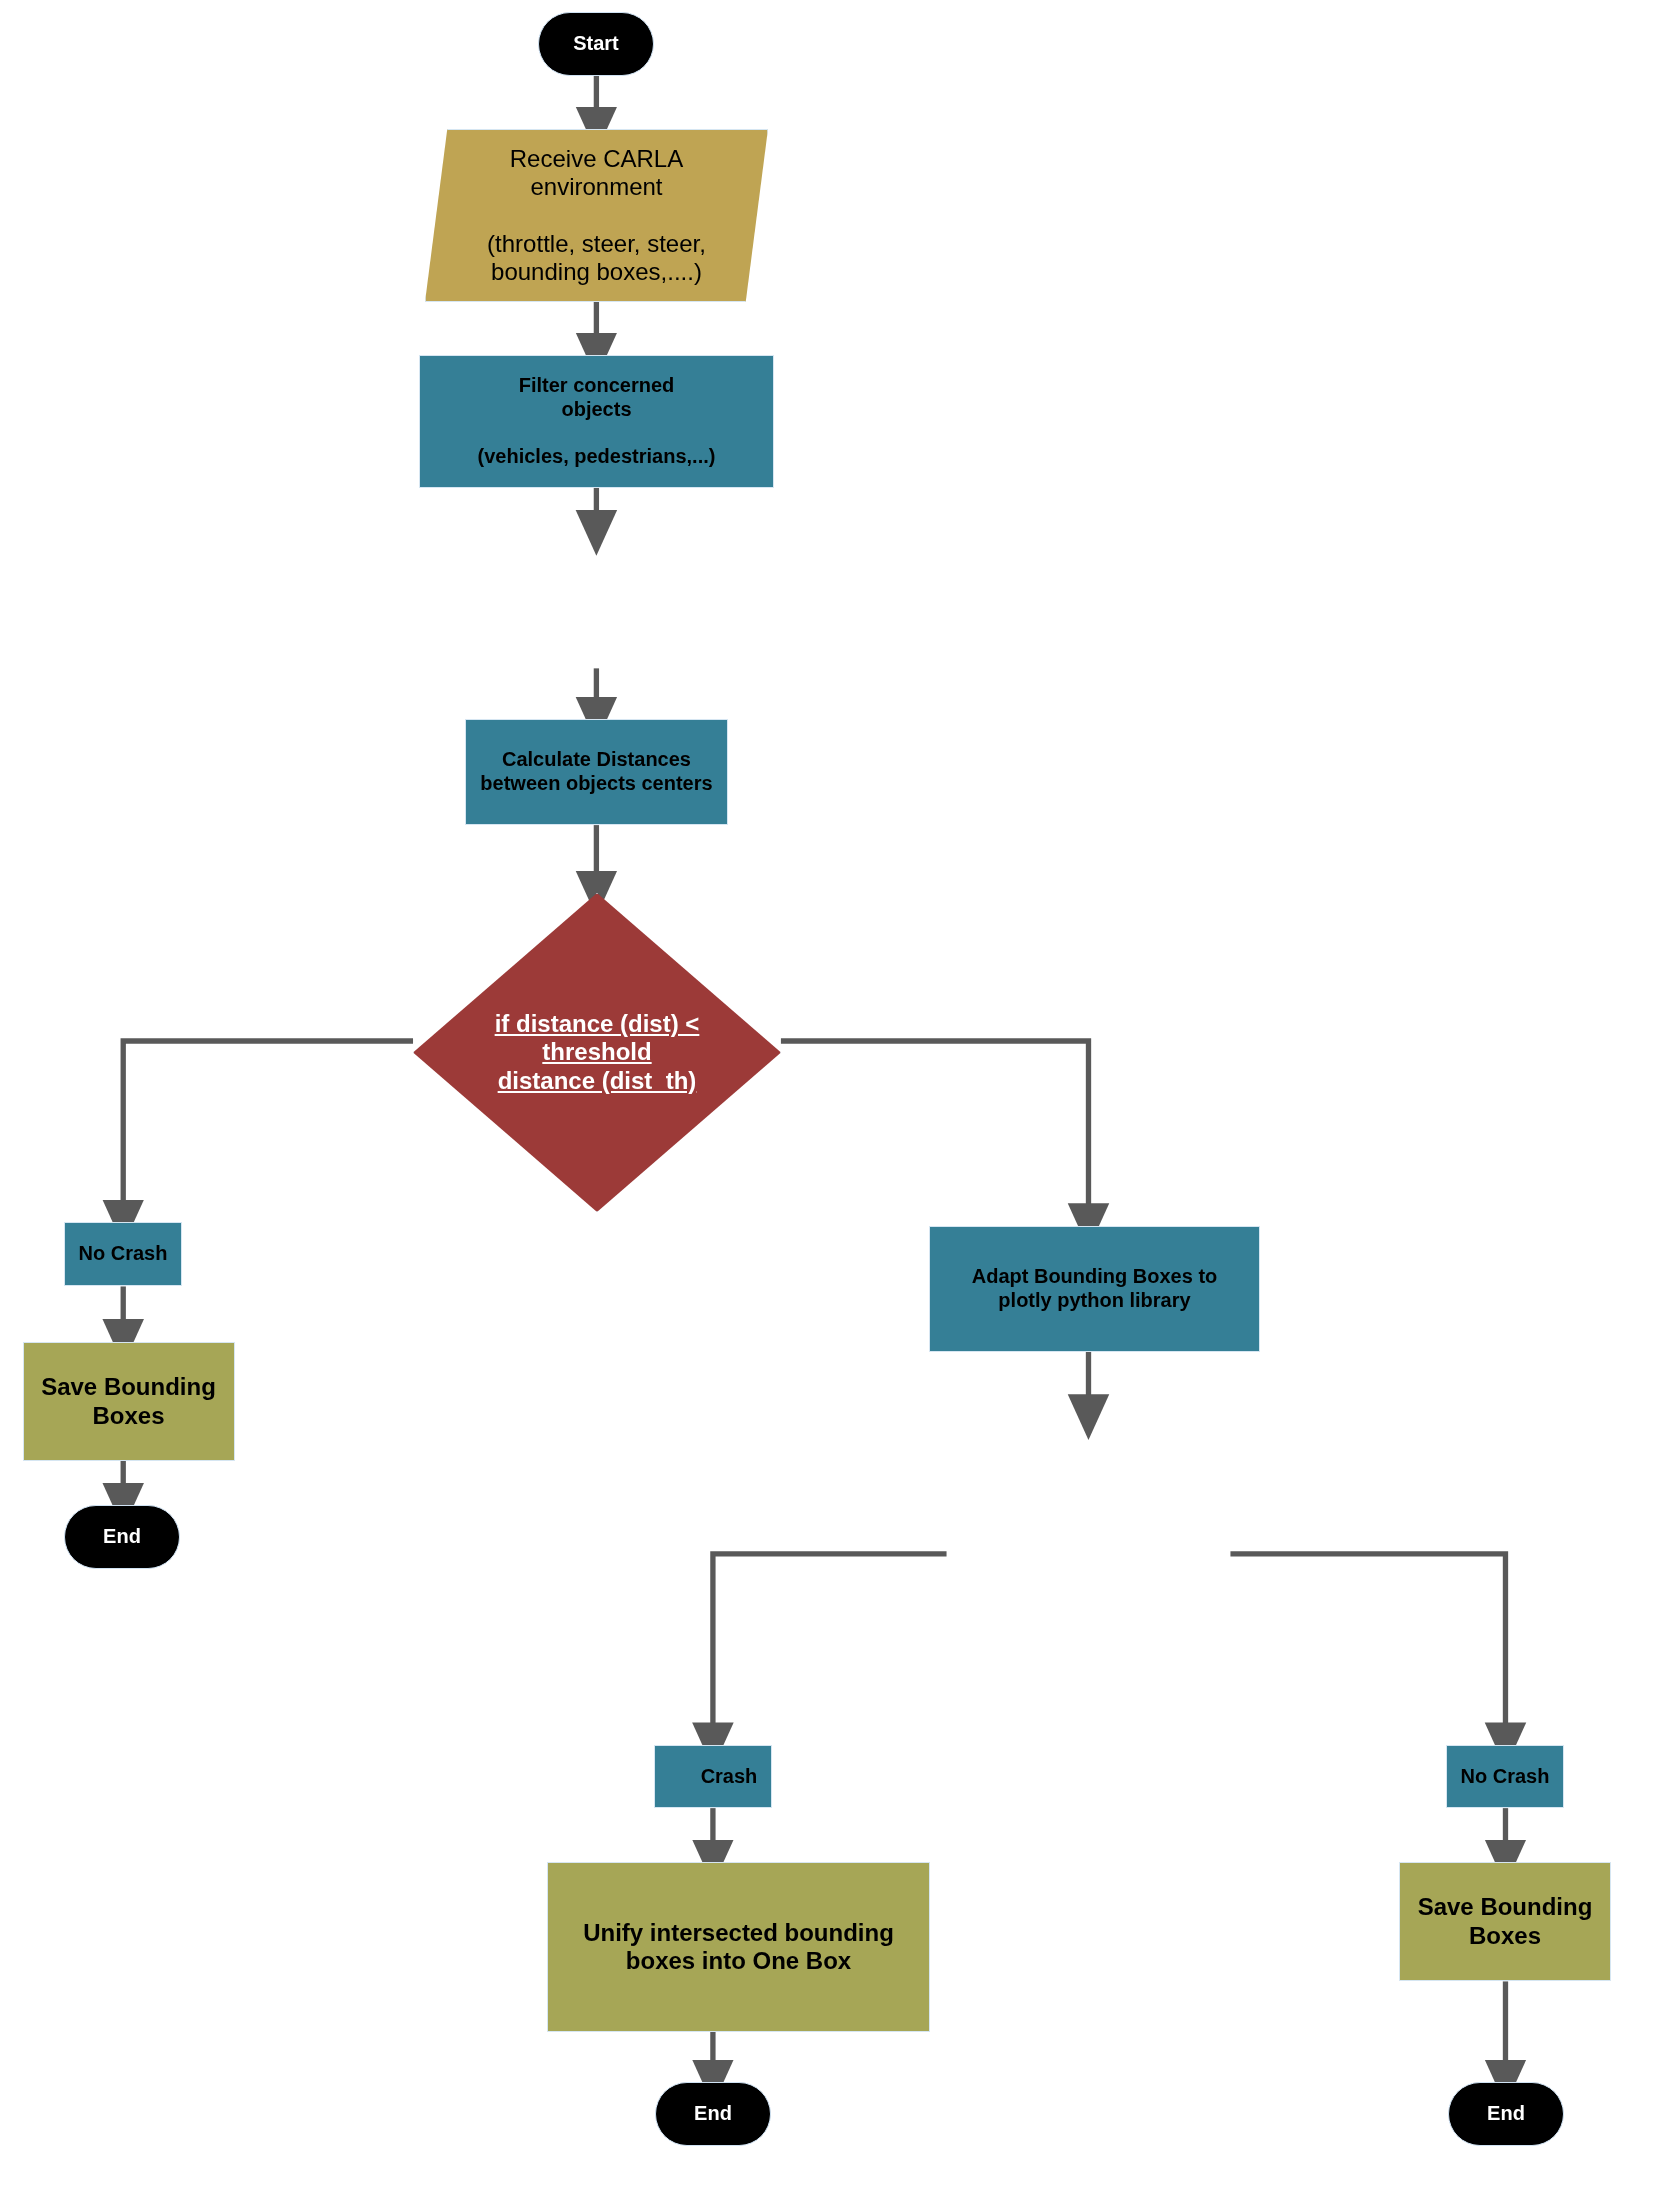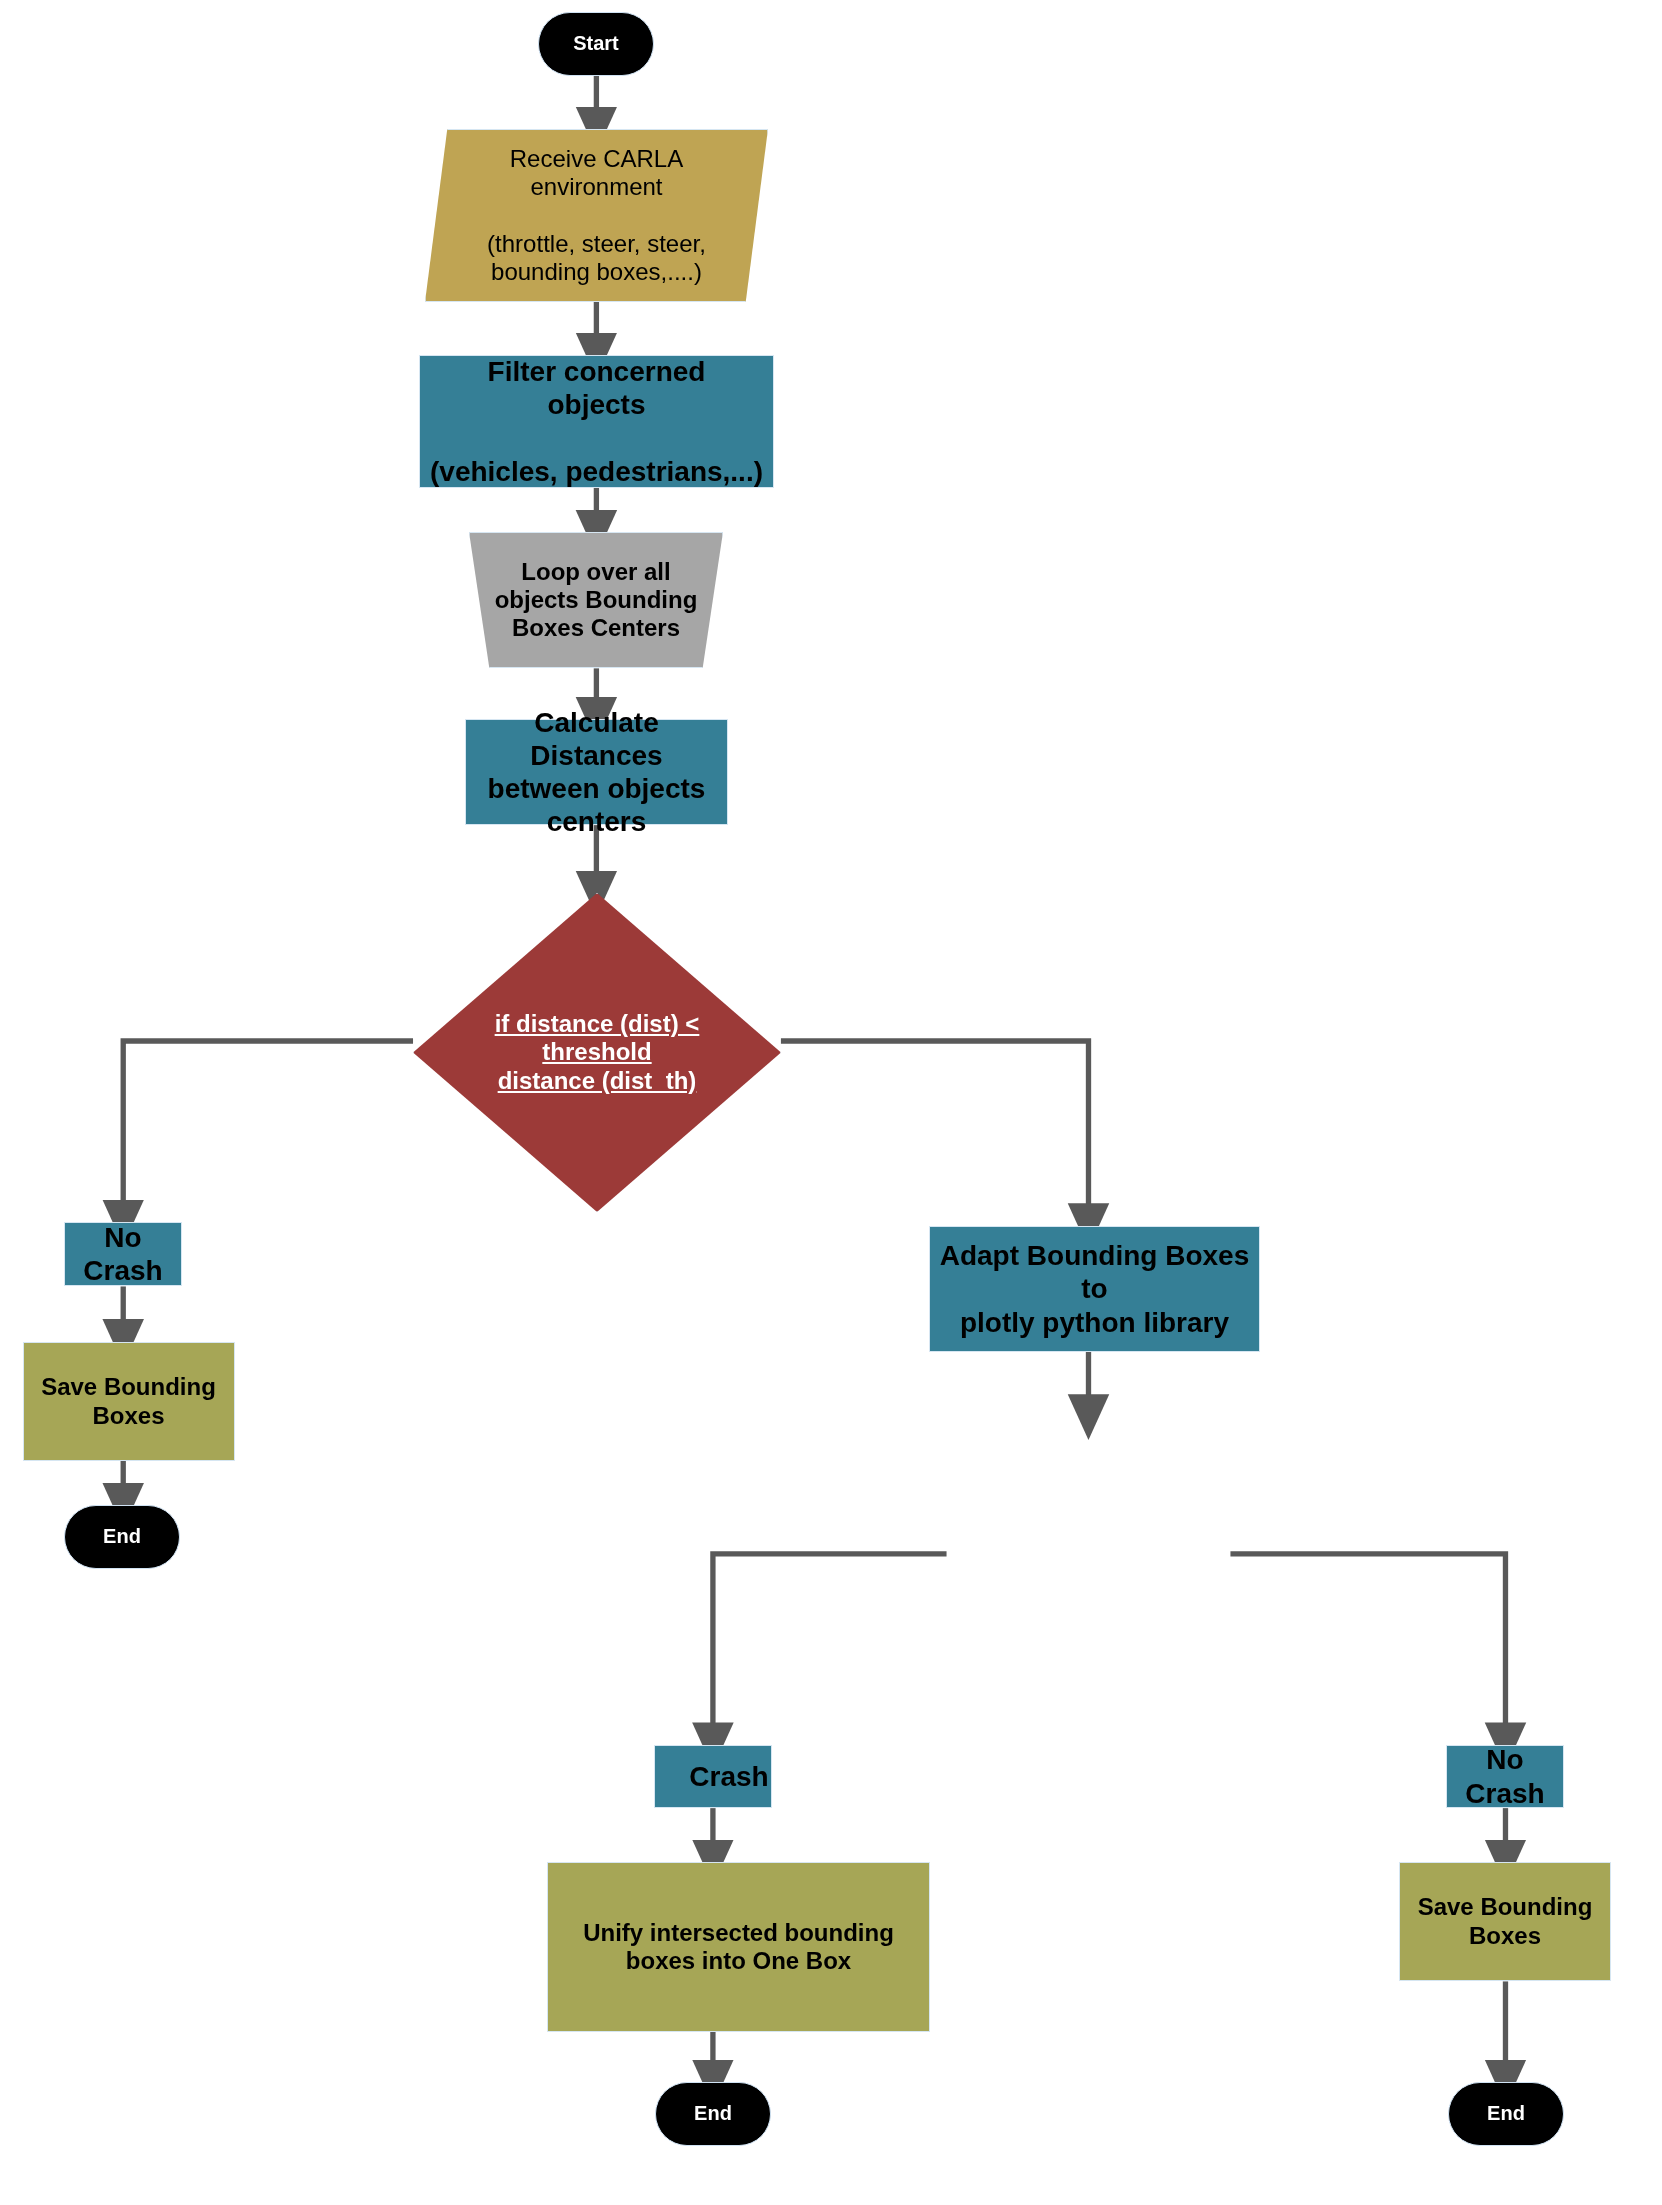--- a/index.html
+++ b/index.html
@@ -48,21 +48,21 @@
     background: #000000;
     color: #ffffff;
     border-radius: 5915px;
     font-size: 20px;
     border: 1.2px solid #cfe2f3;
   }
   
   .process {
     background: #357F96;
     border: 1.2px solid #d6e6f2;
-    font-size: 28px;
+    font-size: 20px;
   }
   
   .data-shape {
     background: transparent;
     border: none;
     font-size: 24px;
     font-weight: normal;
   }
   .data-shape .fill {
     position: absolute;
@@ -171,26 +171,20 @@
 bounding boxes,....)</span>
   </div>
 
   <div class="node process" style="left:419px; top:355px; width:355px; height:133px;">
     <span class="lbl">Filter concerned
 objects
 
 (vehicles, pedestrians,...)</span>
   </div>
 
-  <div class="node manual-shape" style="left:469px; top:532px; width:254px; height:136px;">
-    <span class="fill"></span>
-    <span class="lbl">Loop over all
-objects Bounding
-Boxes Centers</span>
-  </div>
 
   <div class="node process" style="left:465px; top:719px; width:263px; height:106px;">
     <span class="lbl">Calculate Distances
 between objects centers</span>
   </div>
 
   <div class="node decision" style="left:413px; top:893px; width:368px; height:319px;text-decoration:underline;">
     <span class="fill"></span>
     <span class="lbl">if distance (dist) &lt;
 threshold

